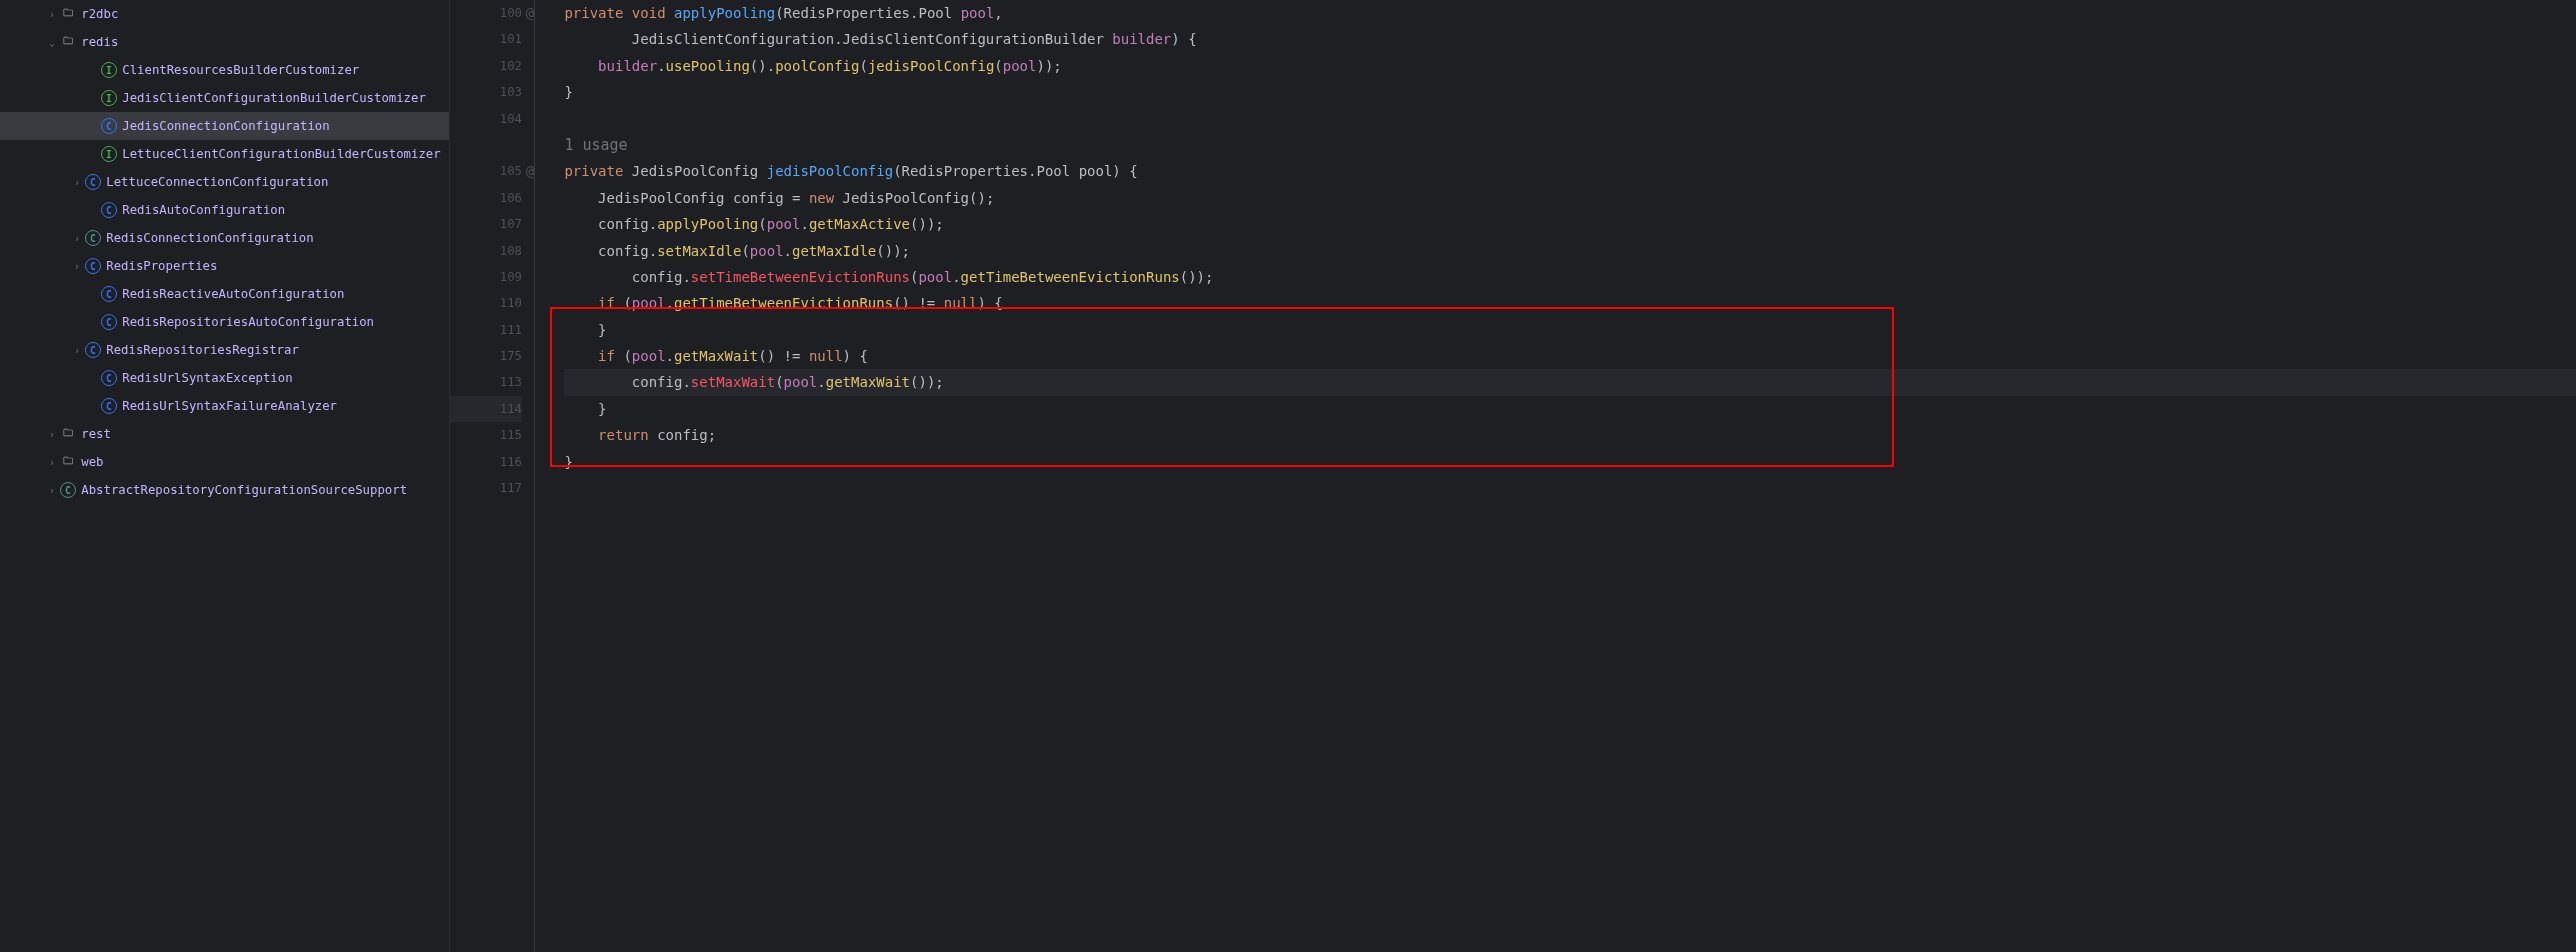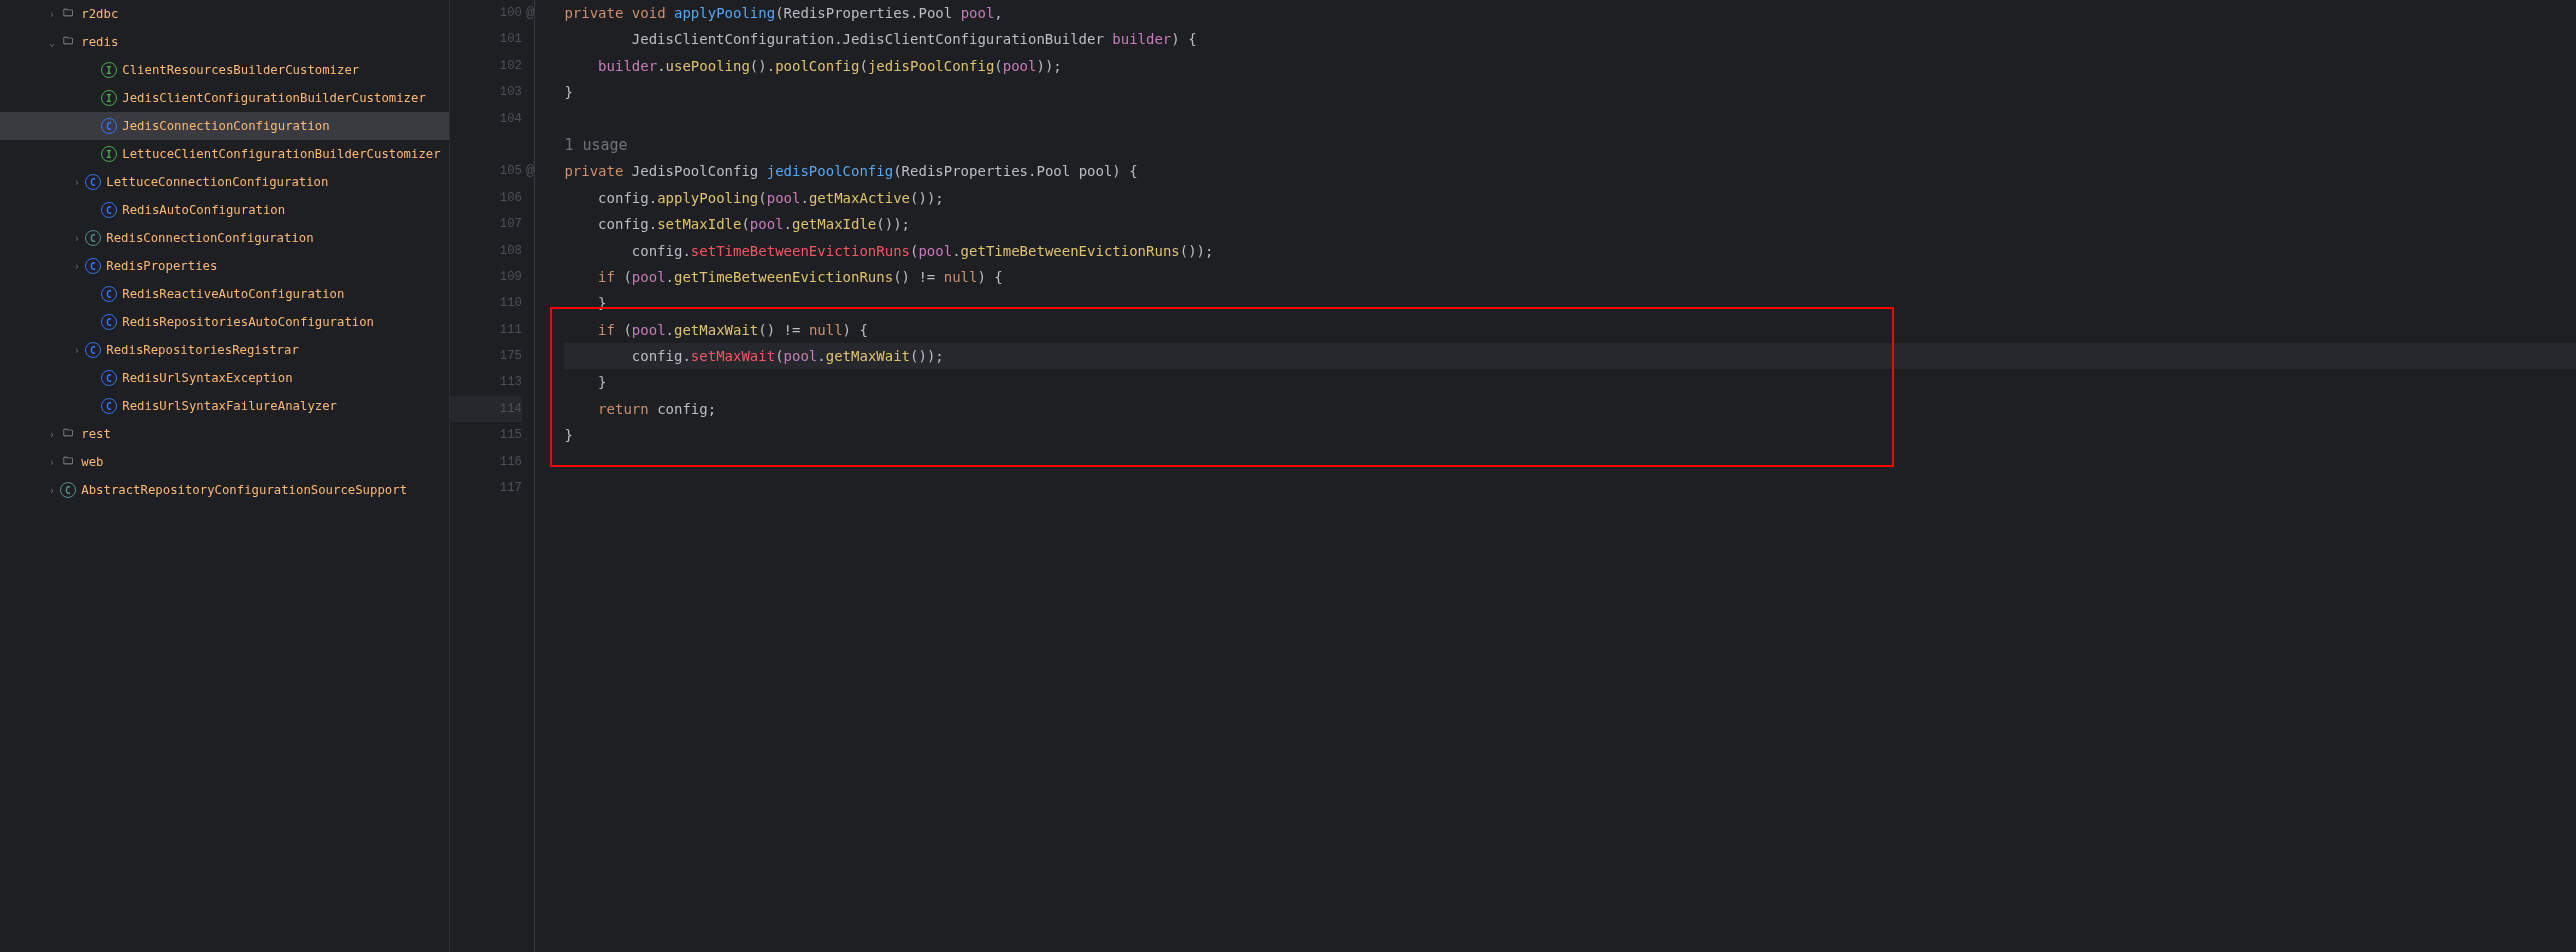--- a/index.html
+++ b/index.html
@@ -58,21 +58,21 @@
   color: #4cac4c;
 }
 .icon-class {
   border: 1.3px solid #3574f0;
   color: #3574f0;
 }
 .icon-class-abs {
   border: 1.3px solid #548e8e;
   color: #548e8e;
 }
-.tree-label { color: #fdba74; }
+.tree-label { color: #c4b5fd; }
 
 .editor {
   flex: 1;
   display: flex;
   background: #1e1f22;
   position: relative;
 }
 .gutter {
   width: 88px;
   background: #1e1f22;
@@ -80,21 +80,20 @@
   padding-right: 16px;
   color: #4b5059;
   font-size: 12.3px;
   user-select: none;
   position: relative;
 }
 .gutter-line {
   height: 26.4px;
   line-height: 26.4px;
   position: relative;
-  font-family: Liberation Mono, monospace;
 }
 .gutter-anno {
   position: absolute;
   right: -12.3px;
   color: #4b5059;
   font-size: 14px;
 }
 .fold-line {
   position: absolute;
   left: 84px;
@@ -260,20 +259,21 @@
       <div class="code-line">    <span class="c-purple">builder</span><span class="c-punct">.</span><span class="c-method-y">usePooling</span><span class="c-punct">().</span><span class="c-method-y">poolConfig</span><span class="c-punct">(</span><span class="c-method-y">jedisPoolConfig</span><span class="c-punct">(</span><span class="c-purple">pool</span><span class="c-punct">));</span></div>
 
       <div class="code-line"><span class="c-punct">}</span></div>
 
       <div class="code-line"></div>
 
       <div class="code-line"><span class="c-hint">1 usage</span></div>
 
       <div class="code-line"><span class="c-kw">private</span> <span class="c-type">JedisPoolConfig</span> <span class="c-method-decl">jedisPoolConfig</span><span class="c-punct">(</span><span class="c-type">RedisProperties</span><span class="c-punct">.</span><span class="c-type">Pool</span> <span class="c-var">pool</span><span class="c-punct">) {</span></div>
 
+      <div class="code-line">    <span class="c-type">JedisPoolConfig</span> <span class="c-var">config</span> <span class="c-punct">=</span> <span class="c-new">new</span> <span class="c-type">JedisPoolConfig</span><span class="c-punct">();</span></div>
 
       <div class="code-line">    <span class="c-var">config</span><span class="c-punct">.</span><span class="c-method-y">applyPooling</span><span class="c-punct">(</span><span class="c-purple">pool</span><span class="c-punct">.</span><span class="c-method-y">getMaxActive</span><span class="c-punct">());</span></div>
 
       <div class="code-line">    <span class="c-var">config</span><span class="c-punct">.</span><span class="c-method-y">setMaxIdle</span><span class="c-punct">(</span><span class="c-purple">pool</span><span class="c-punct">.</span><span class="c-method-y">getMaxIdle</span><span class="c-punct">());</span></div>
 
 
       <div class="code-line">        <span class="c-var">config</span><span class="c-punct">.</span><span class="c-call-red">setTimeBetweenEvictionRuns</span><span class="c-punct">(</span><span class="c-purple">pool</span><span class="c-punct">.</span><span class="c-method-y">getTimeBetweenEvictionRuns</span><span class="c-punct">());</span></div>
 
       <div class="code-line">    <span class="c-kw">if</span> <span class="c-punct">(</span><span class="c-purple">pool</span><span class="c-punct">.</span><span class="c-method-y">getTimeBetweenEvictionRuns</span><span class="c-punct">() != </span><span class="c-null">null</span><span class="c-punct">) {</span></div>
 

